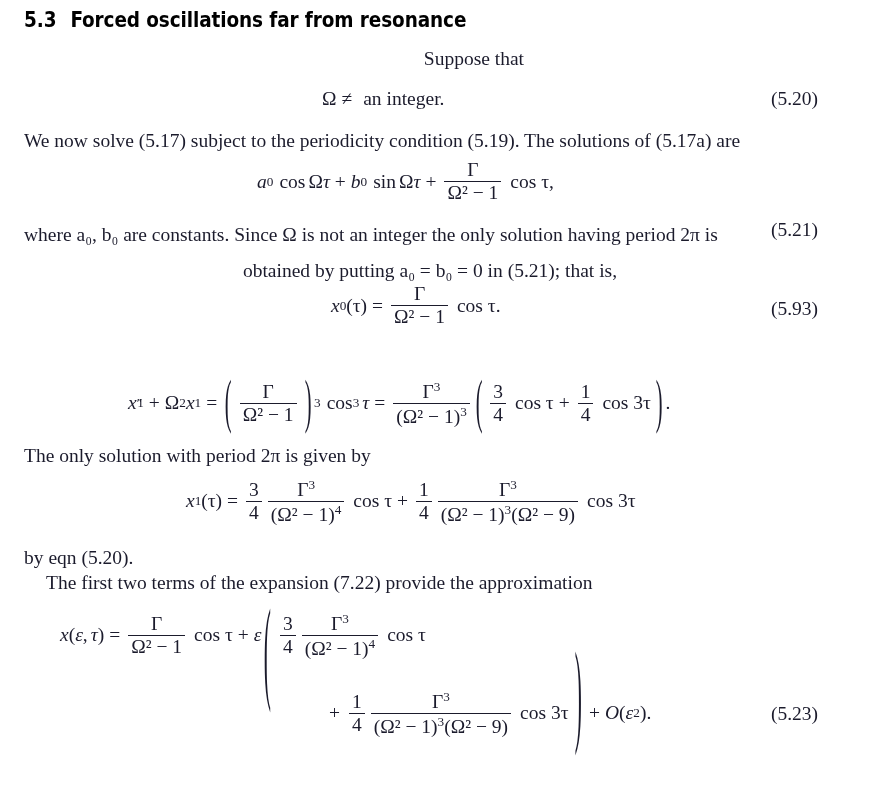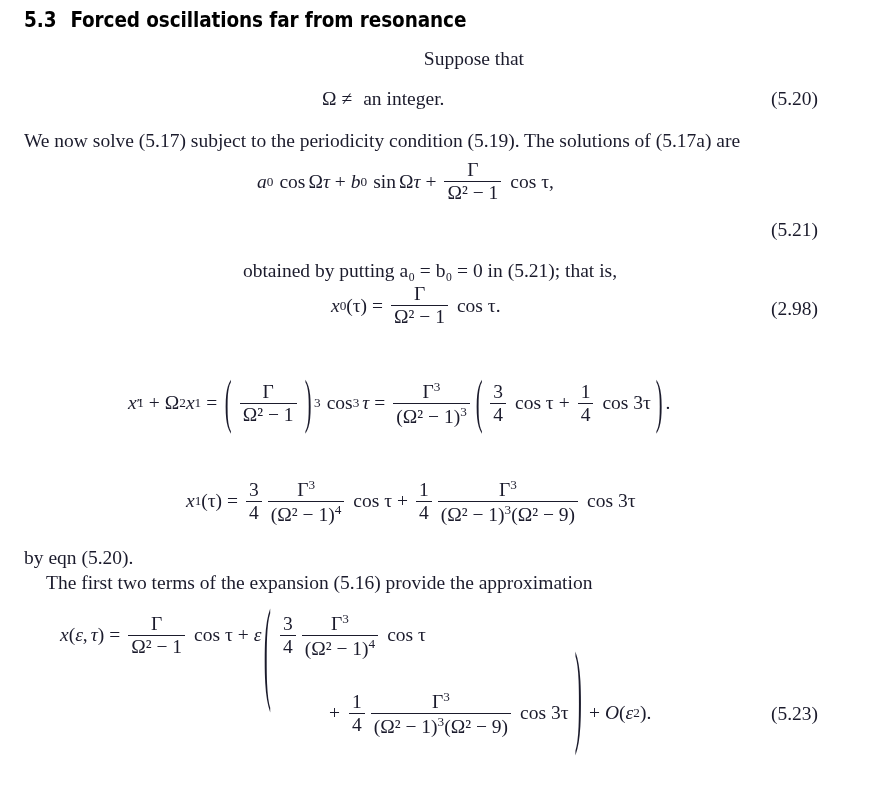--- a/index.html
+++ b/index.html
@@ -149,36 +149,37 @@
       <span class="frac">
         <span class="num mup">Γ</span>
         <span class="bar"></span>
         <span class="den mup">Ω² − 1</span>
       </span>
       <span class="sp"></span>
       <span class="mup">cos τ,</span>
   </div>
   <div class="eqno" style="left:771px; top:175px;margin-top:44px;">(5.21)</div>
 
+  <div class="para nojust" style="left:24px; top:222px; width:812px;">where a₀, b₀ are constants. Since Ω is not an integer the only solution having period 2π is</div>
   <div class="para nojust" style="left:24px; top:258px; width:812px;text-align:center;">obtained by putting a₀ = b₀ = 0 in (5.21); that is,</div>
 
   <div class="math" style="left:331px; top:284px;">
     <span class="mi">x</span>
       <sub class="s">0</sub>
       <span class="mup">(τ)</span>
       <span class="op">=</span>
       <span class="frac">
         <span class="num mup">Γ</span>
         <span class="bar"></span>
         <span class="den mup">Ω² − 1</span>
       </span>
       <span class="sp"></span>
       <span class="mup">cos τ.</span>
   </div>
-  <div class="eqno" style="left:771px; top:298px;">(2.98)</div>
+  <div class="eqno" style="left:771px; top:298px;">(5.93)</div>
 
 
   <div class="math" style="left:128px; top:380px;">
     <span class="mi">x</span>
       <sup class="s" style="margin-right:-5px;">″</sup>
       <sub class="s">1</sub>
       <span class="op">+</span>
       <span class="mup">Ω</span>
       <sup class="s">2</sup>
       <span class="mi">x</span>
@@ -216,20 +217,21 @@
         <span class="num mup">1</span>
         <span class="bar"></span>
         <span class="den mup">4</span>
       </span>
       <span class="sp"></span>
       <span class="mup">cos 3τ</span>
       <span class="paren p-big2">)</span>
       <span class="mup">.</span>
   </div>
 
+  <div class="para nojust" style="left:24px; top:443px; width:600px;">The only solution with period 2π is given by</div>
 
   <div class="math" style="left:186px; top:478px;">
     <span class="mi">x</span>
       <sub class="s">1</sub>
       <span class="mup">(τ)</span>
       <span class="op">=</span>
       <span class="frac">
         <span class="num mup">3</span>
         <span class="bar"></span>
         <span class="den mup">4</span>
@@ -250,21 +252,21 @@
       <span class="frac">
         <span class="num mup"><span>Γ</span><sup class="s">3</sup></span>
         <span class="bar"></span>
         <span class="den mup"><span>(Ω² − 1)</span><sup class="s">3</sup><span>(Ω² − 9)</span></span>
       </span>
       <span class="sp"></span>
       <span class="mup">cos 3τ</span>
   </div>
 
   <div class="para nojust" style="left:24px; top:545px; width:812px;">by eqn (5.20).</div>
-  <div class="para nojust" style="left:24px; top:570px; width:812px;"><span class="indent"></span><span>The first two terms of the expansion (5.16) provide the approximation</span></div>
+  <div class="para nojust" style="left:24px; top:570px; width:812px;"><span class="indent"></span><span>The first two terms of the expansion (7.22) provide the approximation</span></div>
 
   <div class="math" style="left:60px; top:612px;">
     <span class="mi">x</span>
       <span class="mup">(</span>
       <span class="mi">ε</span>
       <span class="mup">,</span>
       <span class="thin"></span>
       <span class="mi">τ</span>
       <span class="mup">)</span>
       <span class="op">=</span>

